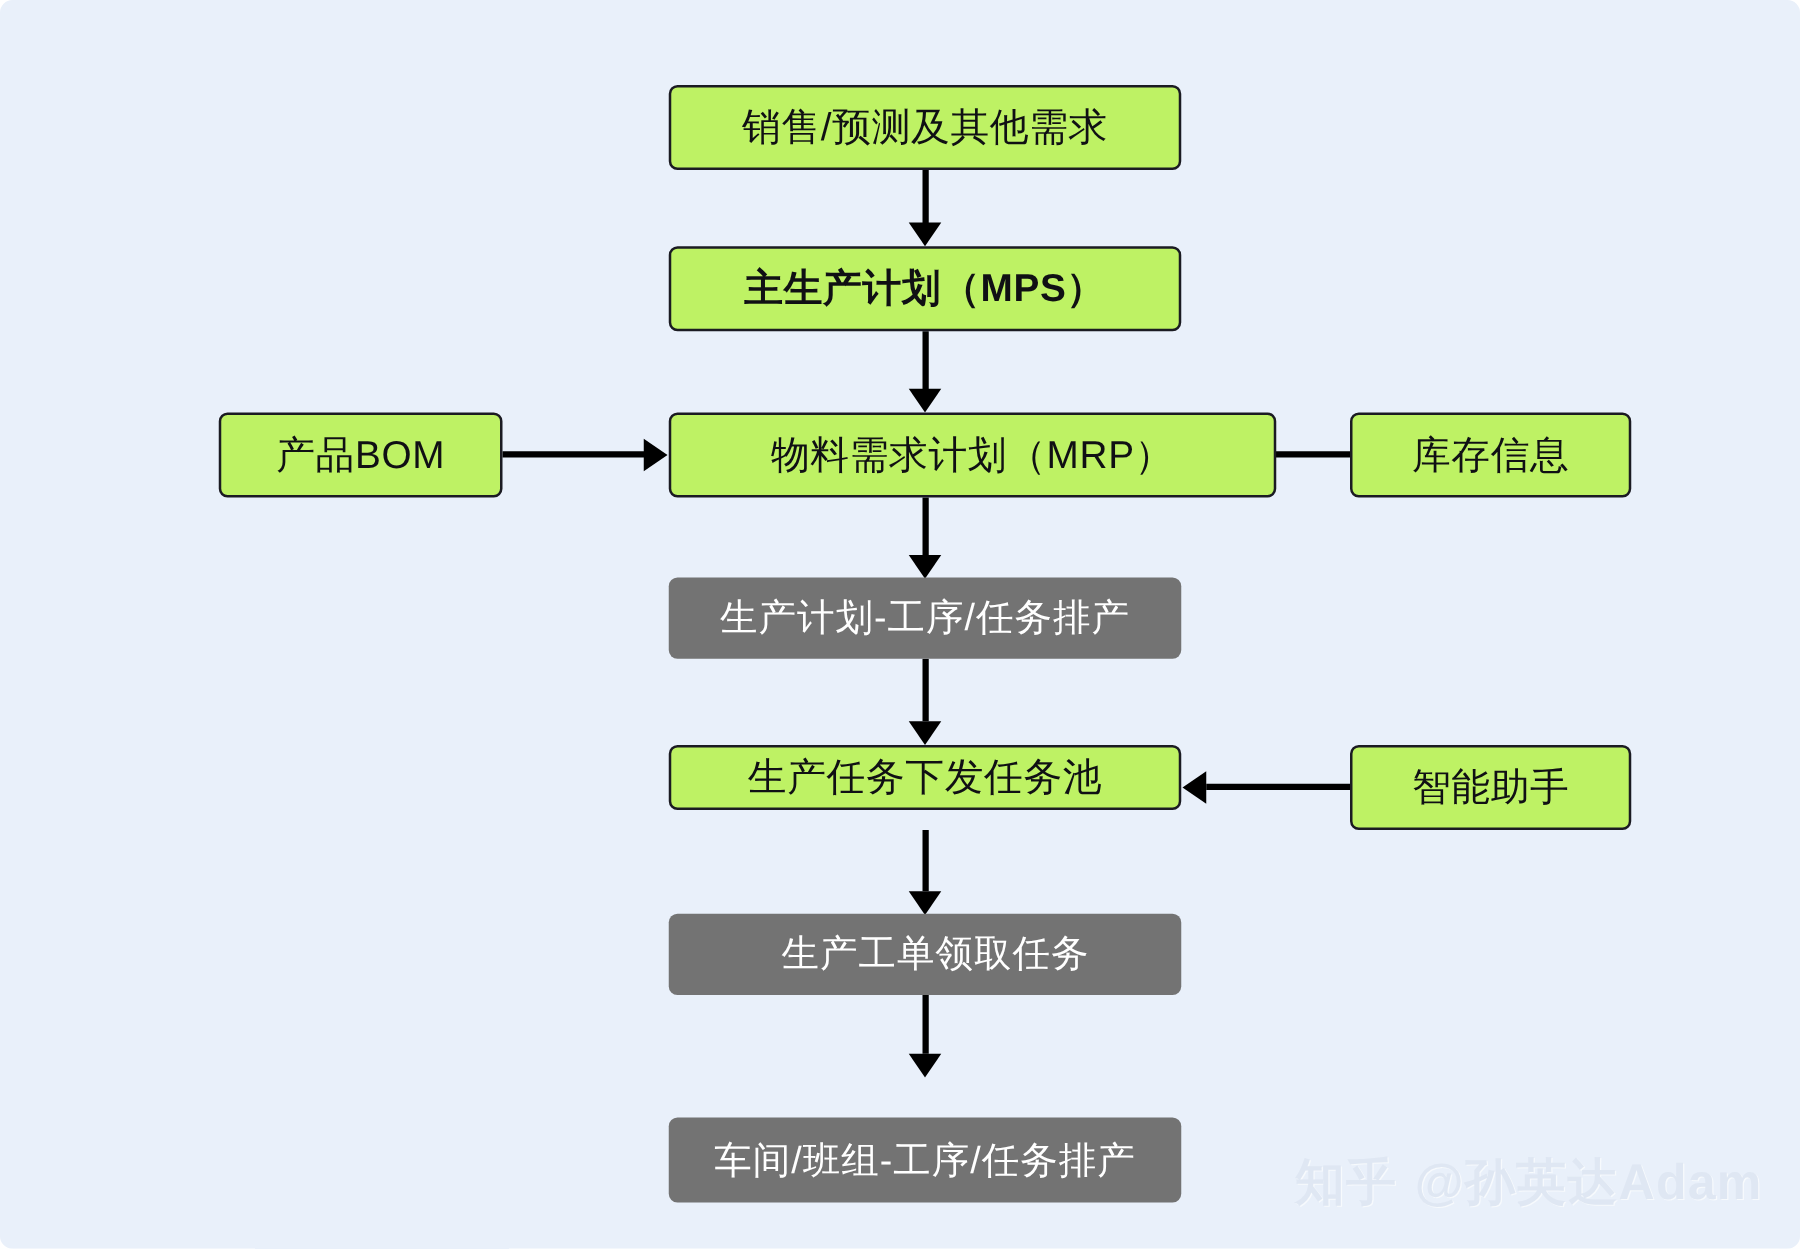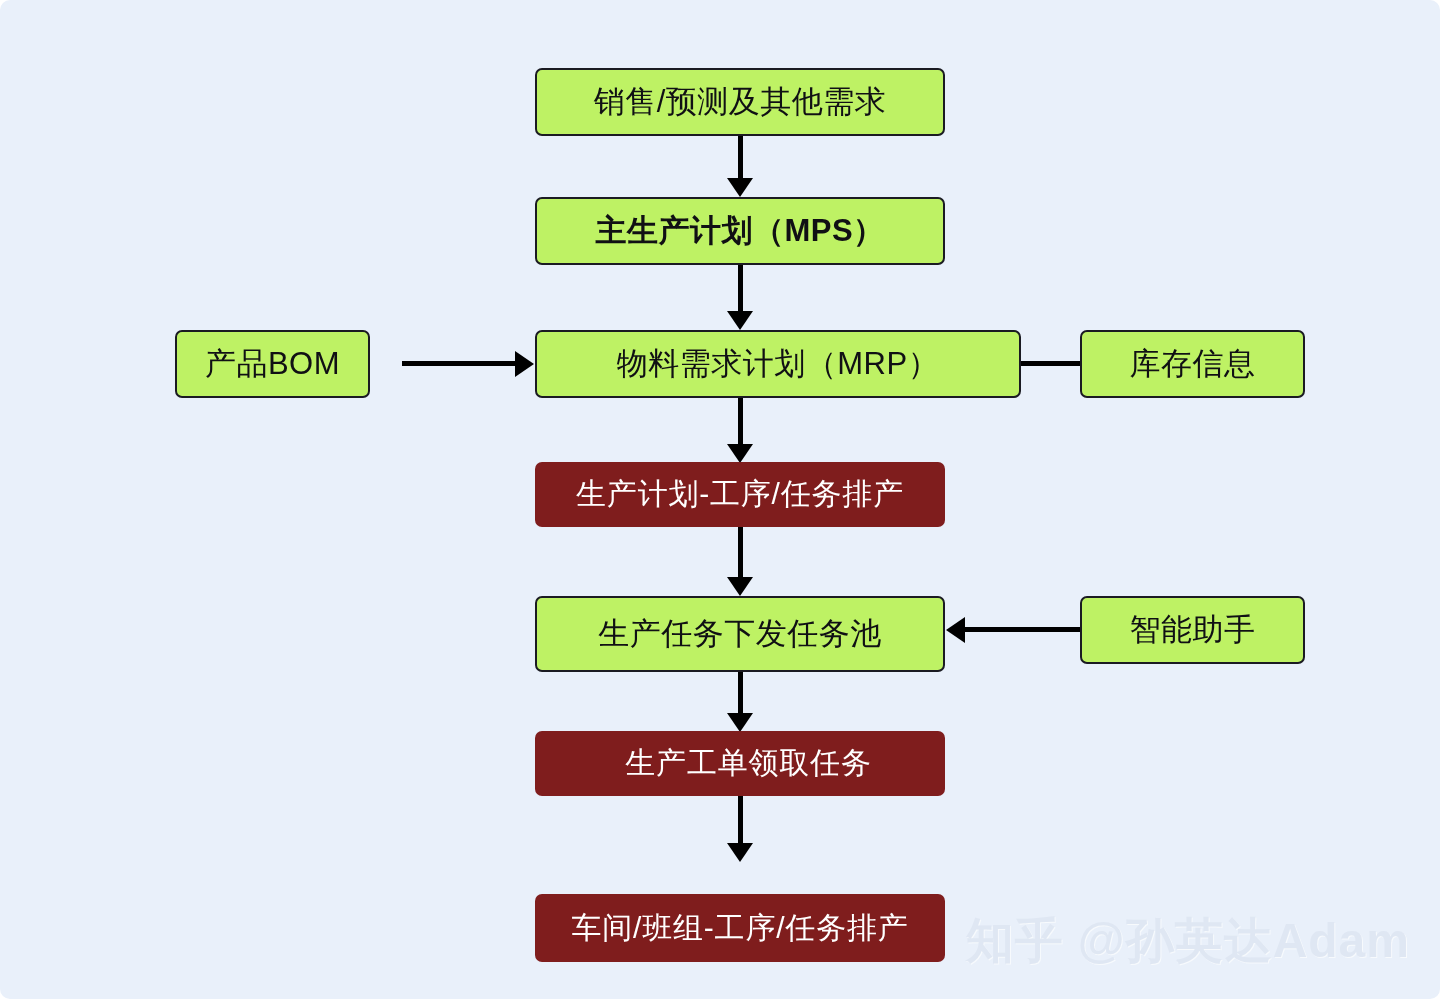--- a/index.html
+++ b/index.html
@@ -30,21 +30,21 @@
     letter-spacing: 0.5px;
   }
   .node.plain {
     background: #bef264;
     border: 2.5px solid #1b1b22;
     color: #101014;
     font-size: 31px;
     font-weight: 400;
   }
   .node.green {
-    background: #7f1d1d;
+    background: #737373;
     border: none;
     color: #ffffff;
     font-size: 30px;
     font-weight: 500;
     letter-spacing: 0.8px;
   }
 
   
   .conn {
     position: absolute;
@@ -82,21 +82,21 @@
     border-top: 13px solid transparent;
     border-bottom: 13px solid transparent;
     border-right: 19px solid #000000;
   }
 
   
   #watermark {
     position: absolute;
     right: 30px;
     bottom: 26px;
-    font-size: 48px;
+    font-size: 40px;
     font-weight: 700;
     color: #dfe7f3;
     text-shadow: 1px 1px 0 #f7fafd;
     letter-spacing: 1px;
     user-select: none;
     display: flex;
     align-items: baseline;
     gap: 14px;
   }
   #watermark .wm-handle { font-weight: 700; }
@@ -148,29 +148,29 @@
 
   <div class="conn">
     <div class="v-line" style="left:738px; top:796px; height:47px;"></div>
     <div class="arrow-down" style="left:727px; top:843px;"></div>
   </div>
 
   <div class="node plain" style="left:535px; top:68px; width:410px; height:68px;">销售/预测及其他需求</div>
 
   <div class="node plain" style="left:535px; top:197px; width:410px; height:68px;font-weight:bold;">主生产计划（MPS）</div>
 
-  <div class="node plain" style="left:175px; top:330px; width:195px; height:68px;">产品BOM</div>
+  <div class="node plain" style="left:175px; top:330px; width:227px; height:68px;">产品BOM</div>
 
   <div class="node plain" style="left:535px; top:330px; width:486px; height:68px;">物料需求计划（MRP）</div>
 
   <div class="node plain" style="left:1080px; top:330px; width:225px; height:68px;">库存信息</div>
 
   <div class="node green" style="left:535px; top:462px; width:410px; height:65px;">生产计划-工序/任务排产</div>
 
-  <div class="node plain" style="left:535px; top:596px; width:410px; height:76px;">生产任务下发任务池</div>
+  <div class="node plain" style="left:535px; top:596px; width:410px; height:52px;">生产任务下发任务池</div>
 
   <div class="node plain" style="left:1080px; top:596px; width:225px; height:68px;">智能助手</div>
 
   <div class="node green" style="left:535px; top:731px; width:410px; height:65px;padding-left:17px;">生产工单领取任务</div>
 
   <div class="node green" style="left:535px; top:862px; width:410px; height:68px;margin-top:32px;">车间/班组-工序/任务排产</div>
 
   <div id="watermark">
     <span class="wm-site">知乎</span>
     <span class="wm-handle">@孙英达Adam</span>

